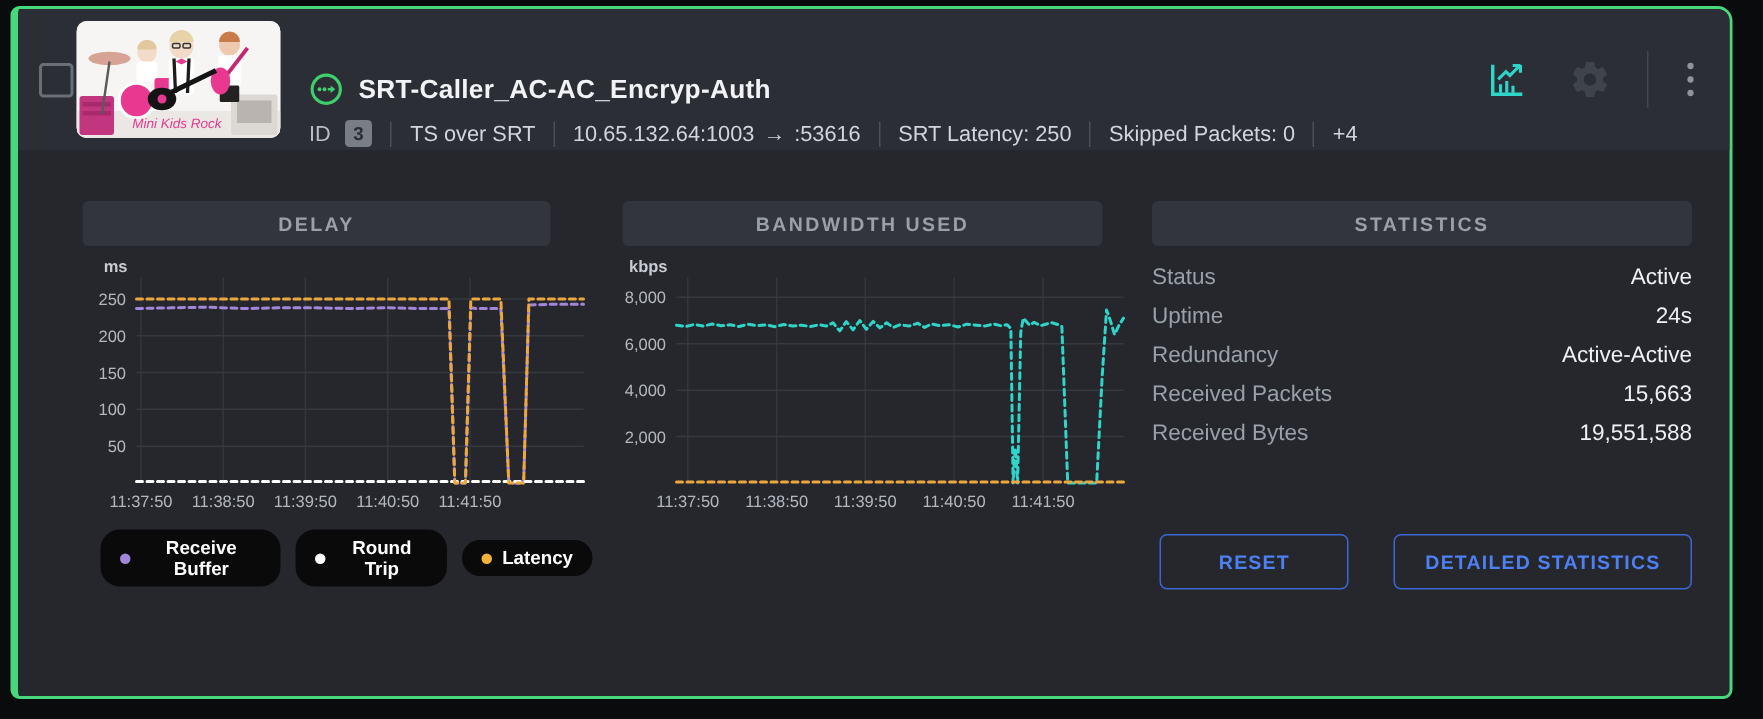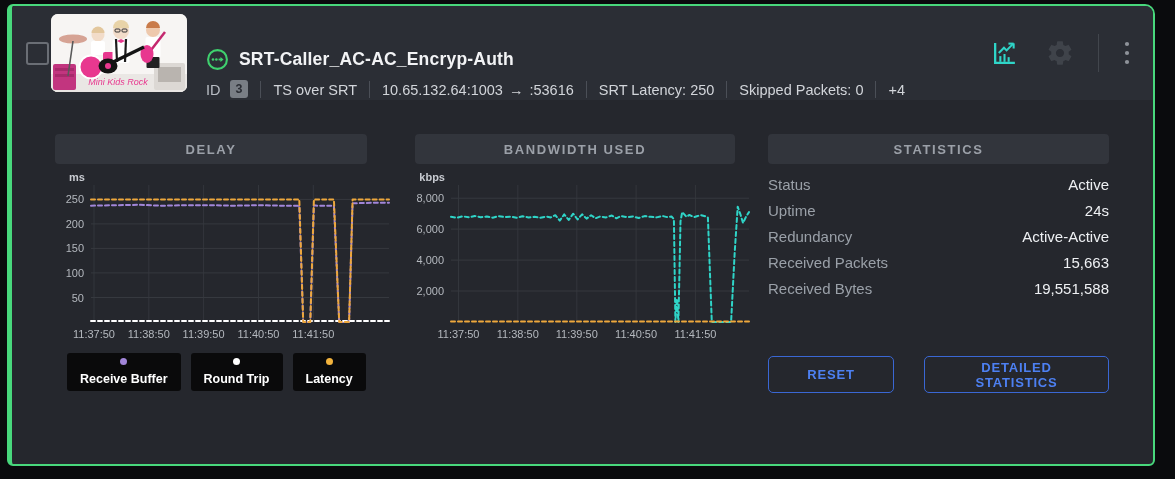--- a/index.html
+++ b/index.html
@@ -16,35 +16,35 @@
   .stream-title{color:#f2f3f5;font-size:17.5px;font-weight:bold;letter-spacing:.2px;}
   .meta-row{display:flex;align-items:flex-end;margin-top:9px;color:#d2d5da;font-size:14.5px;}
   .meta-row .dim{color:#b9bdc4;}
   .badge{background:#797e85;color:#2b2e35;font-weight:bold;font-size:12.5px;padding:1.5px 6px;
     border-radius:3px;margin-left:9px;line-height:1.2;}
   .sep{width:1px;height:17px;background:#4b4f57;margin:0 12px;flex:none;}
   .hdr-icons{margin-left:auto;display:flex;align-items:center;}
   .icon-btn{background:none;border:none;padding:0;cursor:pointer;display:flex;align-items:center;}
   .hdr-divider{width:1px;height:38px;background:#42464d;margin:0 24px;}
   
-  .card-body{display:flex;padding:34px 44px 0 43px;box-sizing:border-box;}
+  .card-body{display:flex;padding:34px 25px 0 43px;box-sizing:border-box;}
   .col-delay{width:340px;flex:none;}
   .col-bw{width:336px;flex:none;margin-left:20px;}
   .col-stats{flex:1;margin-left:17px;display:flex;flex-direction:column;}
   .panel-pill{height:30px;background:#32353c;border-radius:4px;display:flex;align-items:center;
     justify-content:center;color:#9ba0a8;font-size:13px;letter-spacing:1.6px;font-weight:bold;}
   .col-delay .panel-pill{width:312px;}
   .col-bw .panel-pill{width:320px;}
   .chart{display:block;margin-top:6px;}
   .tick{font-size:11px;fill:#b4b8be;font-family:"Liberation Sans",sans-serif;}
   .unit{font-size:11px;font-weight:bold;fill:#c9ccd2;font-family:"Liberation Sans",sans-serif;}
   .legend-row{display:flex;align-items:center;gap:10px;margin:7px 0 0 12px;}
   .legend-pill{display:flex;align-items:center;gap:7px;background:#0a0a0b;border:none;cursor:pointer;
-    border-radius:3px;padding:5px 13px;color:#fff;font-size:12.5px;font-weight:bold;
-    font-family:"Liberation Sans",sans-serif;flex-direction:column;}
+    border-radius:13px;padding:5px 13px;color:#fff;font-size:12.5px;font-weight:bold;
+    font-family:"Liberation Sans",sans-serif;}
   .legend-pill.off{background:transparent;color:#b9bcc2;}
   .legend-dot{width:7px;height:7px;border-radius:50%;flex:none;}
   
   .stats-rows{margin-top:7px;}
   .stat-row{display:flex;justify-content:space-between;height:26px;align-items:center;font-size:15px;gap:44px;}
   .stat-label{color:#9aa0a8;}
   .stat-value{color:#eef0f3;}
   .btn-row{display:flex;justify-content:flex-end;gap:30px;margin-top:55px;}
   .outline-btn{background:transparent;border:1px solid #3a67d4;color:#4d80f2;font-weight:bold;
     font-size:13px;letter-spacing:.8px;height:37px;border-radius:5px;padding:0 20px;cursor:pointer;

